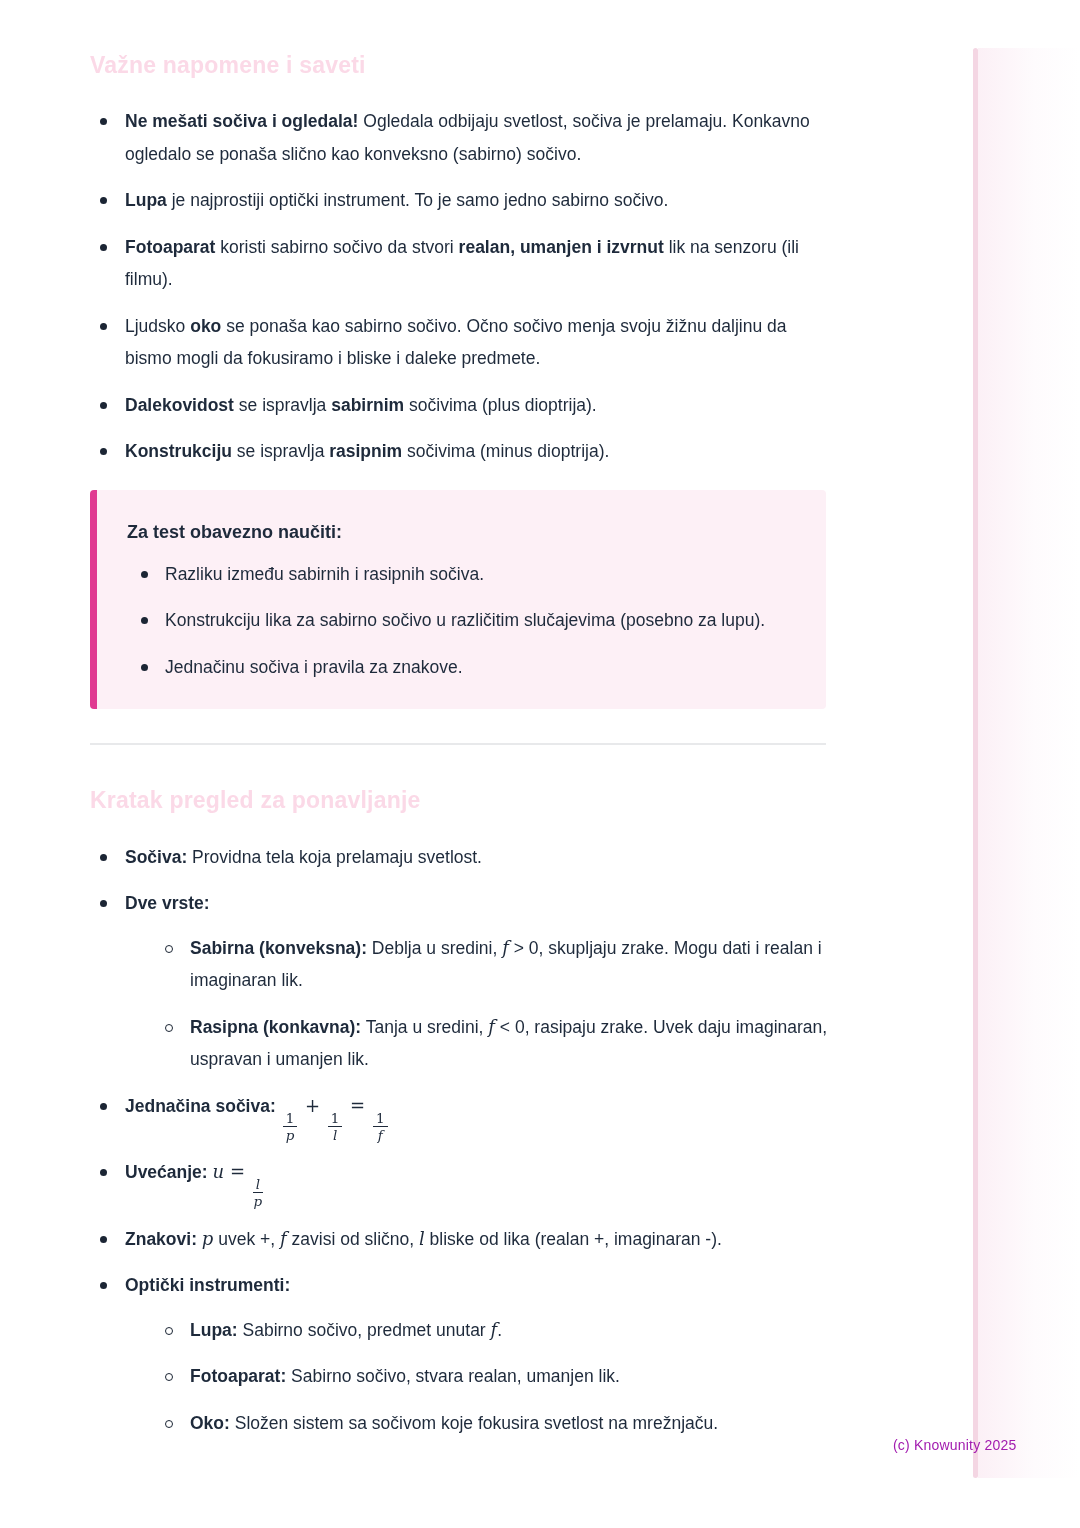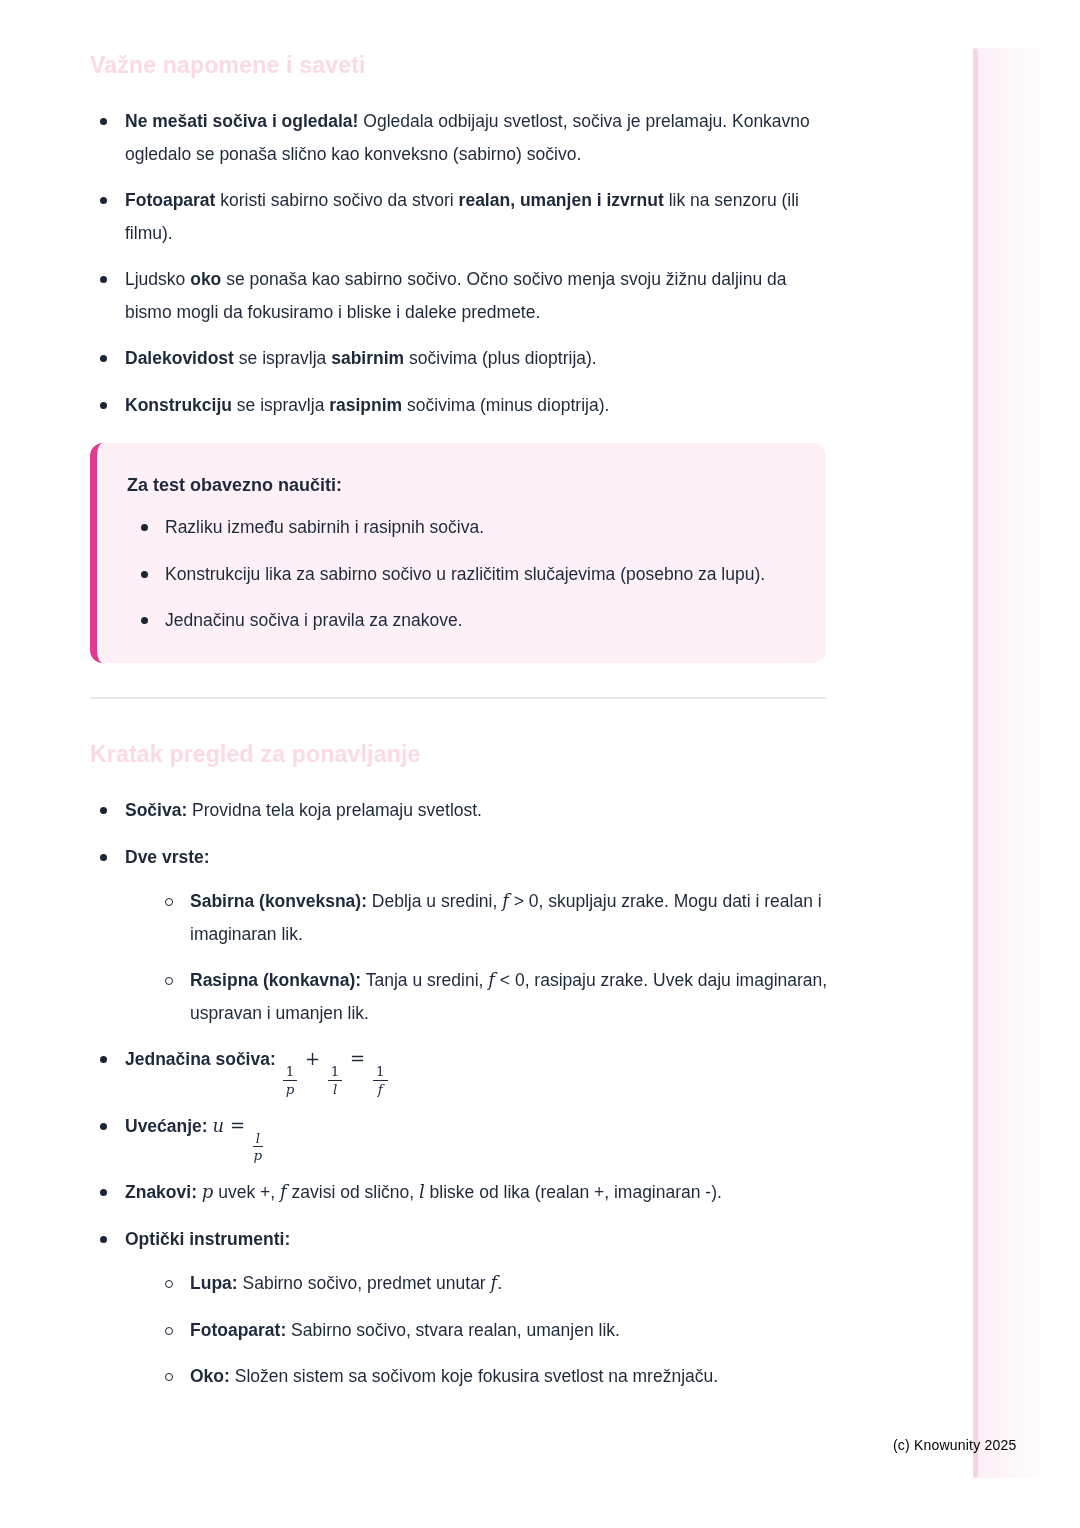--- a/index.html
+++ b/index.html
@@ -55,21 +55,21 @@
   .fnum { font-size:13.5px; border-bottom:1.3px solid #1e2a3b; padding:0 3px 1px 3px; }
   .fden { font-size:13.5px; padding-top:1px; }
   .it { font-style:italic; }
 
   .callout {
     box-sizing:border-box;
     width:736px;
     margin-top:22px;
     background:#fdf0f6;
     border-left:7px solid #e03a91;
-    border-radius:13px;
+    border-radius:4px;
     padding:26px 30px 26px 30px;
   }
   .callout-title { font-size:18px; font-weight:700; line-height:32px; }
   .callout ul.blist { margin-top:10px; }
   .callout ul.blist > li { padding-left:38px; }
   .callout ul.blist > li .dot { left:14px; }
   .callout ul.blist > li:last-child { margin-bottom:0; }
 
   hr.divider {
     border:none; border-top:2px solid #e8e9eb;
@@ -79,38 +79,39 @@
   .right-wash {
     position:absolute; left:978px; top:48px; width:102px; height:1430px;
     background:linear-gradient(to right, #fcf0f6 0%, #fefbfd 55%, #ffffff 100%);
   }
   .right-line {
     position:absolute; left:973px; top:48px; width:5px; height:1430px;
     background:#f4d6e3; border-radius:3px;
   }
   .watermark {
     position:absolute; left:893px; top:1437px;
-    font-size:14px; color:#000000; letter-spacing:0.2px;
+    font-size:14px; color:#a21caf; letter-spacing:0.2px;
     white-space:nowrap;
   }
 </style>
 </head>
 <body>
 
 <div class="page">
 
   <div class="right-wash"></div>
   <div class="right-line"></div>
 
   <div class="content">
 
     <h1 class="sec-title first">Važne napomene i saveti</h1>
 
     <ul class="blist">
       <li><span class="dot"></span><span class="li-text"><span class="b ">Ne mešati sočiva i ogledala!</span><span class=""> Ogledala odbijaju svetlost, sočiva je prelamaju. Konkavno ogledalo se ponaša slično kao konveksno (sabirno) sočivo.</span></span></li>
+      <li><span class="dot"></span><span class="li-text"><span class="b ">Lupa</span><span class=""> je najprostiji optički instrument. To je samo jedno sabirno sočivo.</span></span></li>
       <li><span class="dot"></span><span class="li-text"><span class="b ">Fotoaparat</span><span class=""> koristi sabirno sočivo da stvori </span><span class="b ">realan, umanjen i izvrnut</span><span class=""> lik na senzoru (ili filmu).</span></span></li>
       <li><span class="dot"></span><span class="li-text"><span class="">Ljudsko </span><span class="b ">oko</span><span class=""> se ponaša kao sabirno sočivo. Očno sočivo menja svoju žižnu daljinu da bismo mogli da fokusiramo i bliske i daleke predmete.</span></span></li>
       <li><span class="dot"></span><span class="li-text"><span class="b ">Dalekovidost</span><span class=""> se ispravlja </span><span class="b ">sabirnim</span><span class=""> sočivima (plus dioptrija).</span></span></li>
       <li><span class="dot"></span><span class="li-text"><span class="b ">Konstrukciju</span><span class=""> se ispravlja </span><span class="b ">rasipnim</span><span class=""> sočivima (minus dioptrija).</span></span></li>
     </ul>
 
     <div class="callout">
       <div class="callout-title">Za test obavezno naučiti:</div>
       <ul class="blist">
         <li><span class="dot"></span><span class="li-text"><span class="">Razliku između sabirnih i rasipnih sočiva.</span></span></li>

